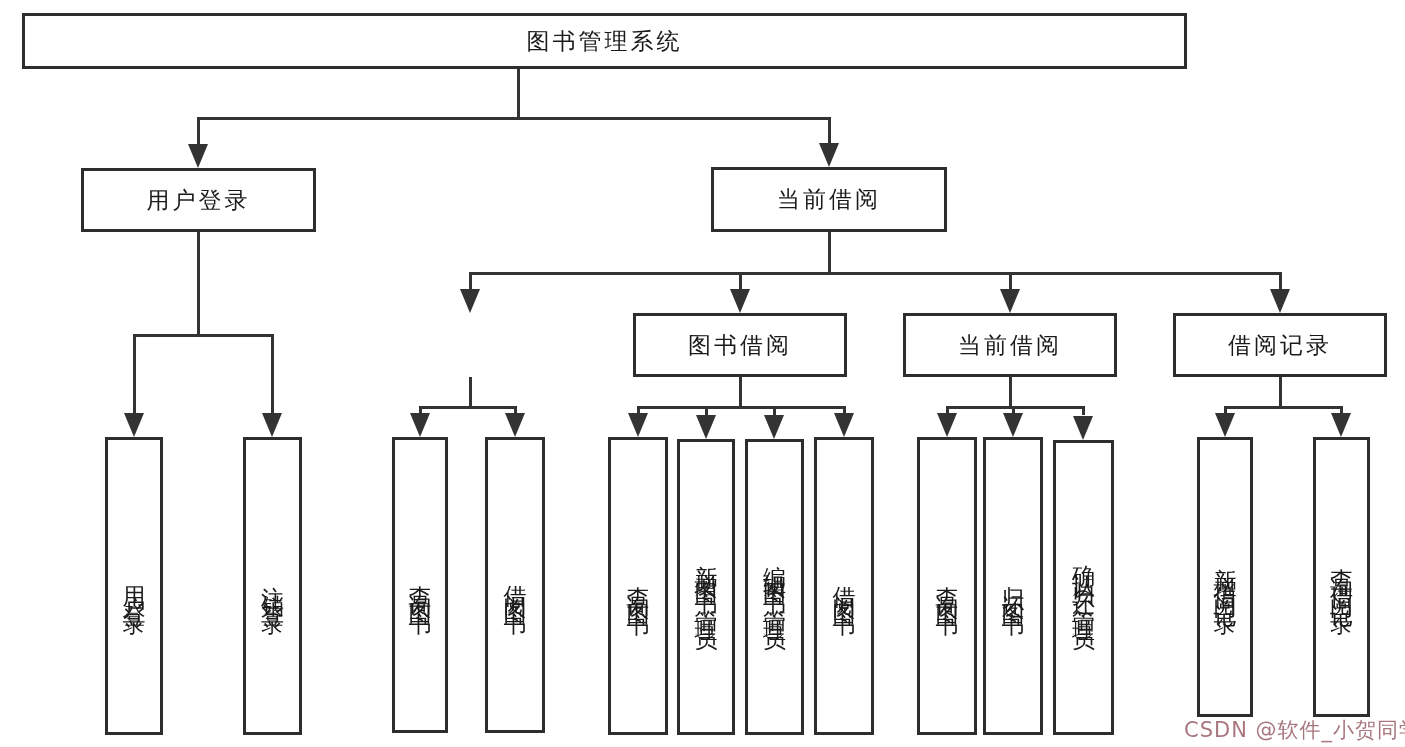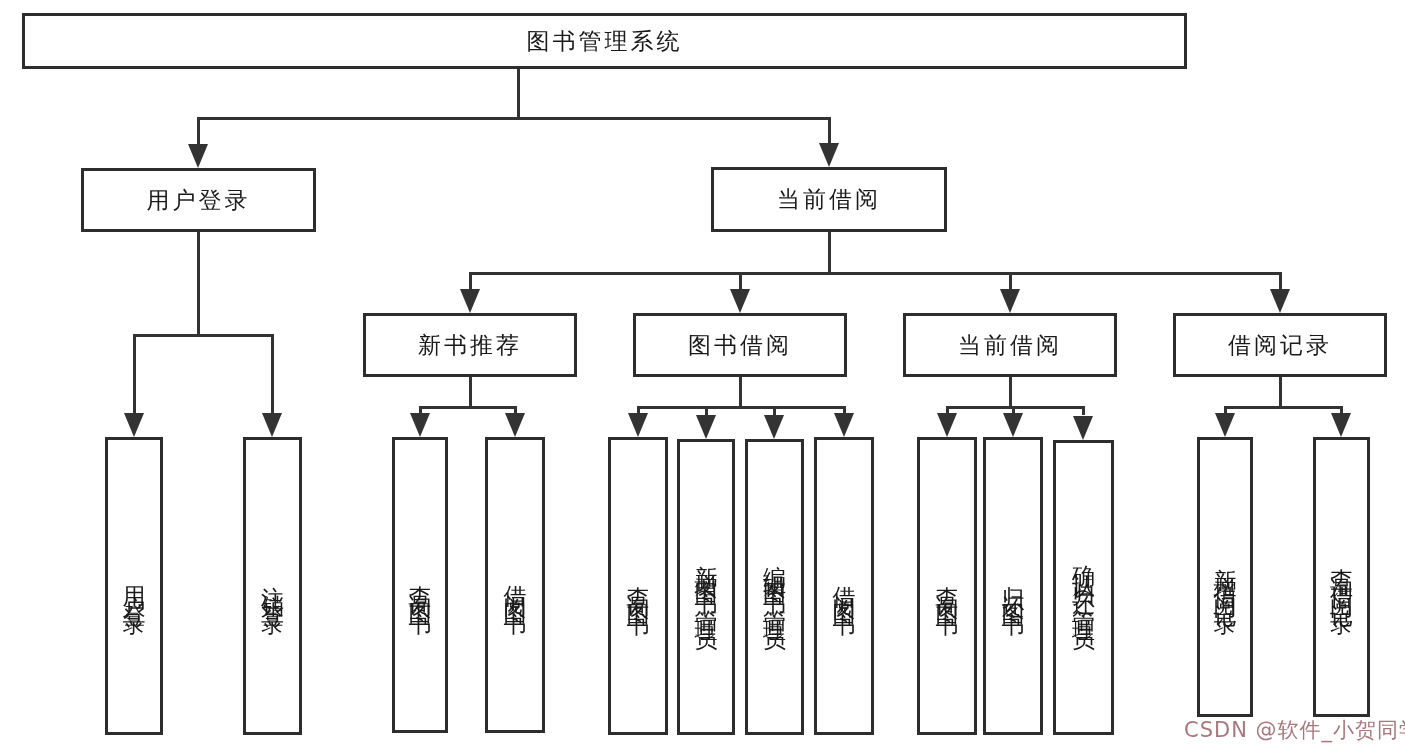--- a/index.html
+++ b/index.html
@@ -58,21 +58,20 @@
   <div class="ln" style="left:469px;top:272px;width:813px;height:3px;"></div>
   <div class="ln" style="left:469px;top:272px;width:3px;height:18px;"></div>
   <div class="ar" style="left:460px;top:289px;"></div>
   <div class="ln" style="left:739px;top:272px;width:3px;height:18px;"></div>
   <div class="ar" style="left:730px;top:289px;"></div>
   <div class="ln" style="left:1009px;top:272px;width:3px;height:18px;"></div>
   <div class="ar" style="left:1000px;top:289px;"></div>
   <div class="ln" style="left:1279px;top:272px;width:3px;height:18px;"></div>
   <div class="ar" style="left:1270px;top:289px;"></div>
 
-  <div class="hbox" style="left:363px;top:313px;width:214px;height:64px;">新书推荐</div>
   <div class="hbox" style="left:903px;top:313px;width:214px;height:64px;">当前借阅</div>
   <div class="hbox" style="left:633px;top:313px;width:214px;height:64px;">图书借阅</div>
   <div class="hbox" style="left:1173px;top:313px;width:214px;height:64px;">借阅记录</div>
 
   <div class="ln" style="left:469px;top:377px;width:3px;height:31px;"></div>
   <div class="ln" style="left:419px;top:406px;width:98px;height:3px;"></div>
   <div class="ln" style="left:419px;top:406px;width:3px;height:9px;"></div>
   <div class="ar" style="left:410px;top:413px;"></div>
   <div class="ln" style="left:514px;top:406px;width:3px;height:9px;"></div>
   <div class="ar" style="left:505px;top:413px;"></div>

